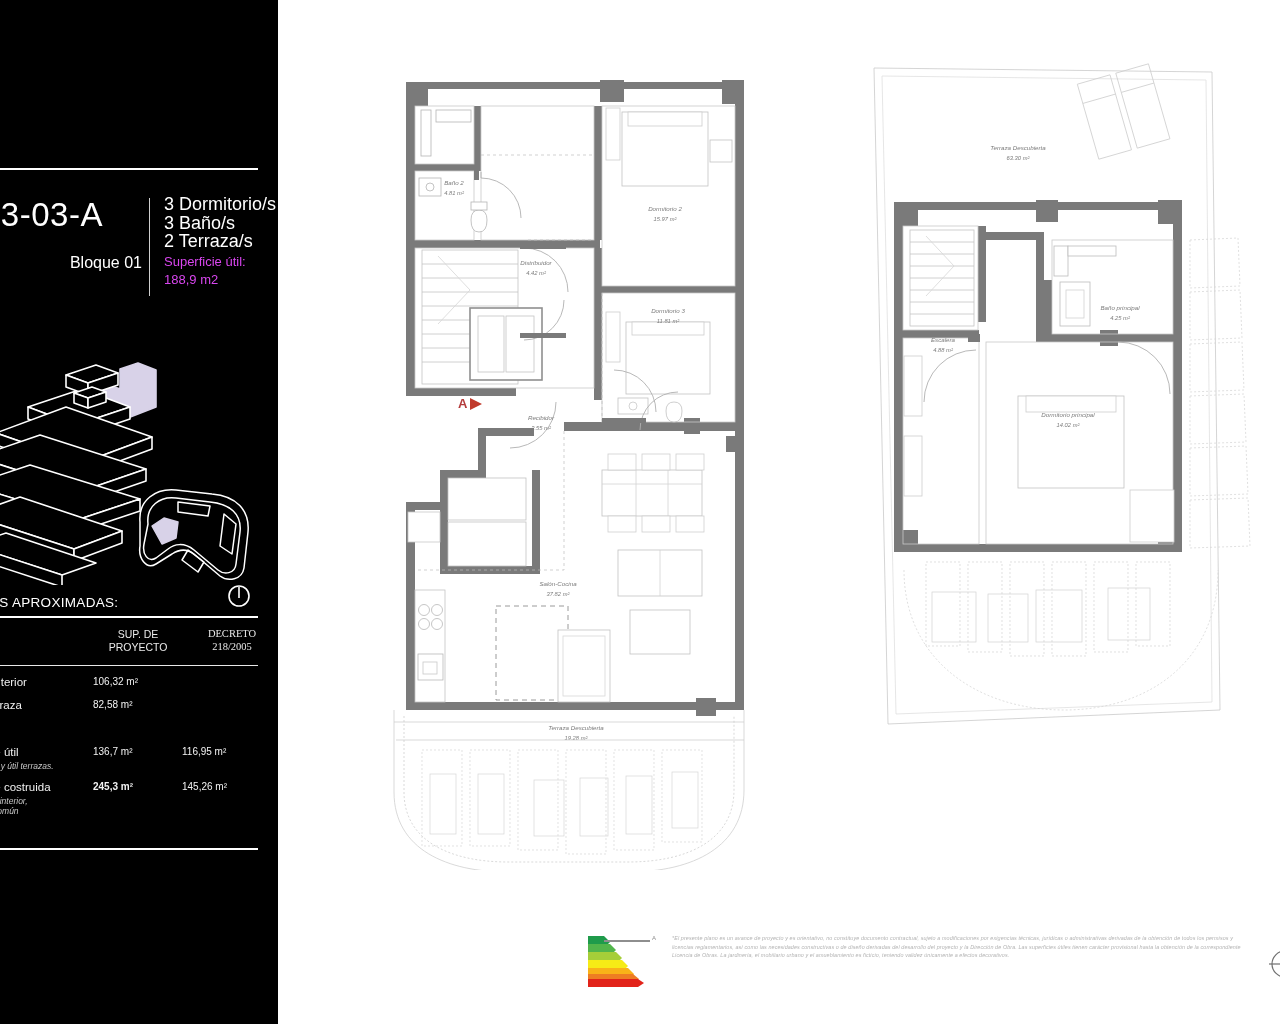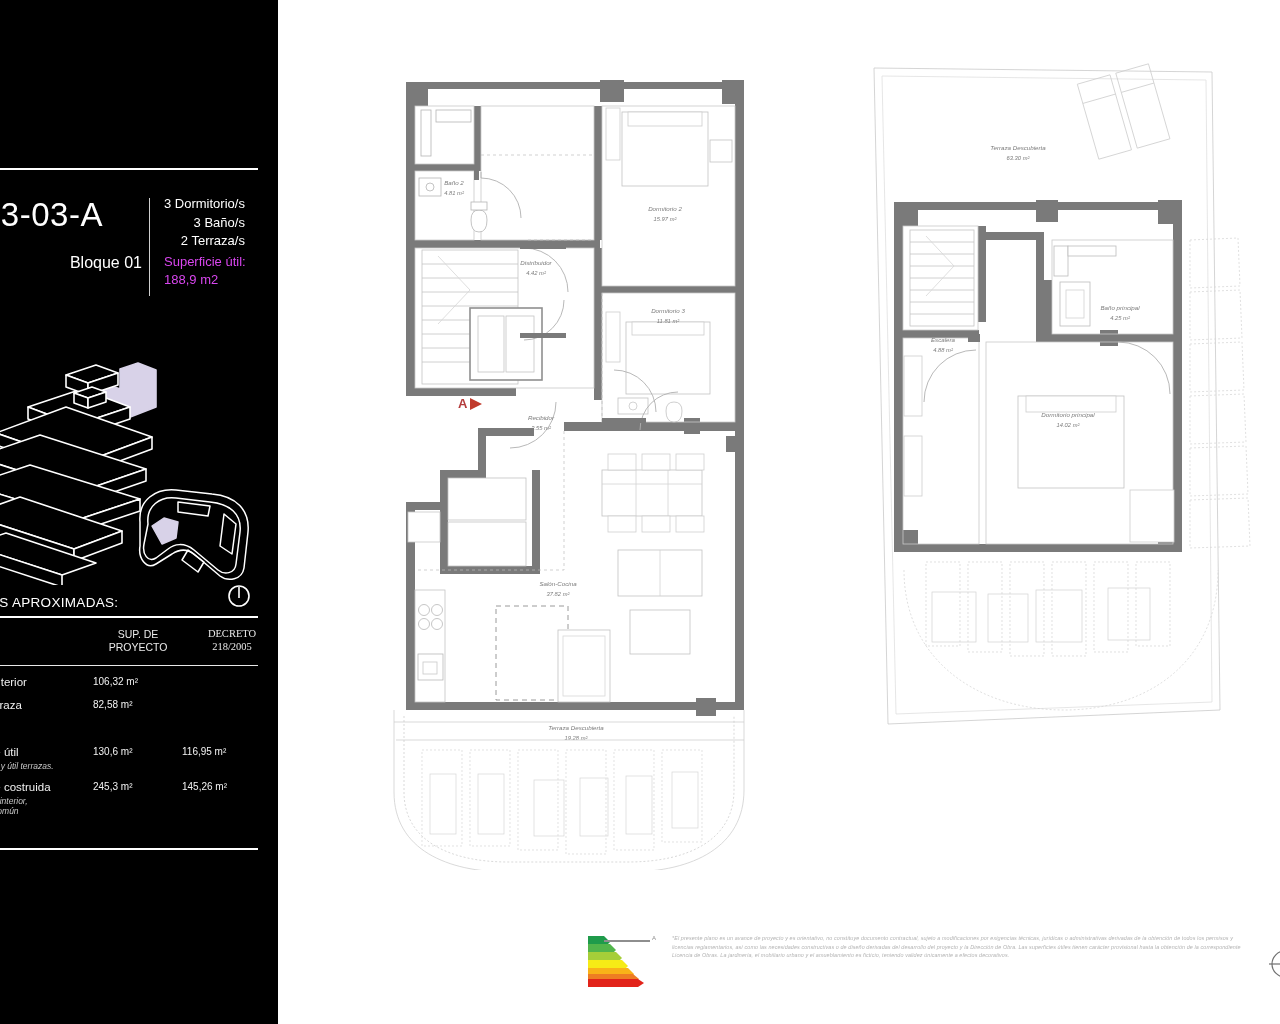--- a/index.html
+++ b/index.html
@@ -13,21 +13,21 @@
            background:#000;color:#fff;overflow:hidden;}
   .sb-rule{position:absolute;background:#ffffff;height:2px;left:-10px;width:268px;}
   .sb-rule.thin{height:1px;background:#e8e8e8;}
 
   .unit-block{position:absolute;left:0;top:196px;width:278px;height:110px;}
   .unit-code{position:absolute;left:-18px;top:0px;font-size:33px;letter-spacing:0.5px;
              font-weight:400;color:#fff;white-space:nowrap;}
   .unit-bloque{position:absolute;left:-18px;top:58px;width:160px;text-align:right;
                font-size:16px;color:#fff;}
   .unit-divider{position:absolute;left:149px;top:2px;width:1px;height:98px;background:#cfcfcf;}
-  .unit-specs{position:absolute;left:164px;top:-1px;font-size:13px;line-height:18.5px;color:#fff;text-align:right;}
+  .unit-specs{position:absolute;left:164px;top:-1px;font-size:18px;line-height:18.5px;color:#fff;}
   .unit-sup{position:absolute;left:164px;top:57px;font-size:13px;line-height:18px;color:#d946ef;}
 
   
   .keyplan{position:absolute;left:-30px;top:345px;width:290px;height:240px;}
   .siteplan{position:absolute;left:132px;top:480px;width:125px;height:105px;}
   .north-ico{position:absolute;left:226px;top:583px;width:26px;height:26px;}
 
   .surf-title{position:absolute;left:-14px;top:595px;font-size:13.5px;letter-spacing:.3px;color:#fff;}
   .tbl{position:absolute;left:0;top:628px;width:278px;color:#fff;}
   .th{position:absolute;font-size:10.5px;line-height:12.5px;text-align:center;color:#e9e9e9;}
@@ -145,27 +145,27 @@
       <div class="sb-rule thin" style="top:37px;left:-10px;width:268px;"></div>
 
       <div class="rowlbl" style="left:-14px;top:48px;">l interior</div>
       <div class="val" style="left:93px;top:48px;">106,32  m²</div>
 
       <div class="rowlbl" style="left:-14px;top:71px;">terraza</div>
       <div class="val" style="left:93px;top:71px;text-align:center;">82,58  m²</div>
 
       <div class="rowlbl" style="left:-14px;top:118px;">cie útil</div>
       <div class="rowsub" style="left:-14px;top:133px;">rior y útil terrazas.</div>
-      <div class="val" style="left:93px;top:118px;">130,6  m²</div>
+      <div class="val" style="left:93px;top:118px;">136,7  m²</div>
       <div class="val" style="left:182px;top:118px;">116,95  m²</div>
 
       <div class="rowlbl" style="left:-14px;top:153px;">cie costruida</div>
       <div class="rowsub" style="left:-14px;top:168px;">ida interior,</div>
       <div class="rowsub" style="left:-14px;top:178px;">a común</div>
-      <div class="val" style="left:93px;top:153px;">245,3  m²</div>
+      <div class="val" style="left:93px;top:153px;font-weight:bold;">245,3  m²</div>
       <div class="val" style="left:182px;top:153px;text-align:right;">145,26  m²</div>
     </div>
 
     <div class="sb-rule" style="top:848px;"></div>
   </div>
 
   <div class="sheet">
 
     <svg style="position:absolute;left:100px;top:50px;" width="420" height="820" viewBox="0 0 420 820">
       <g fill="none" stroke-linejoin="miter">

